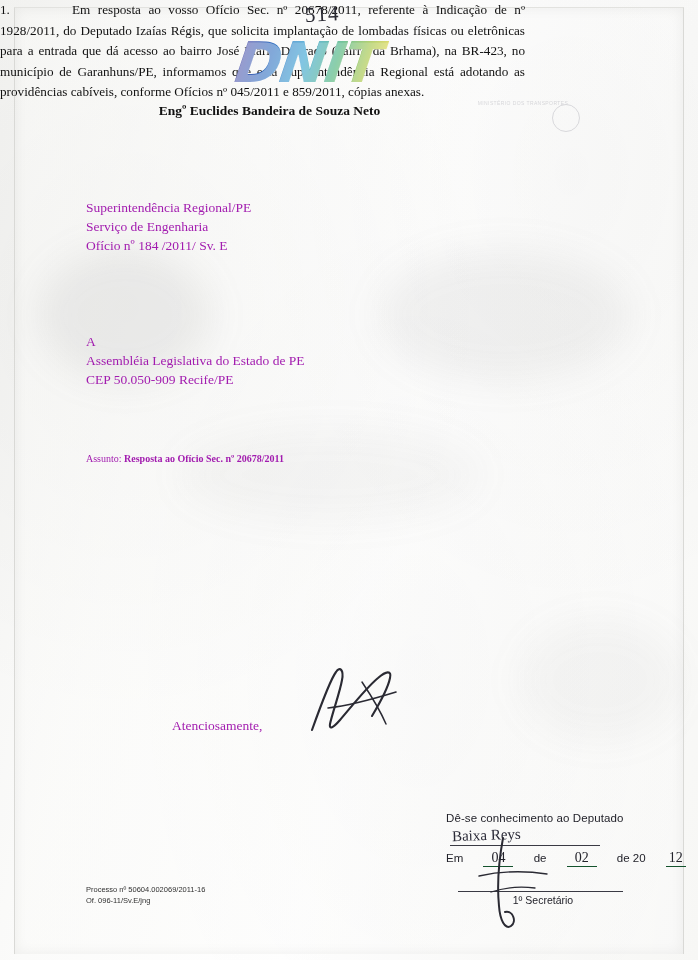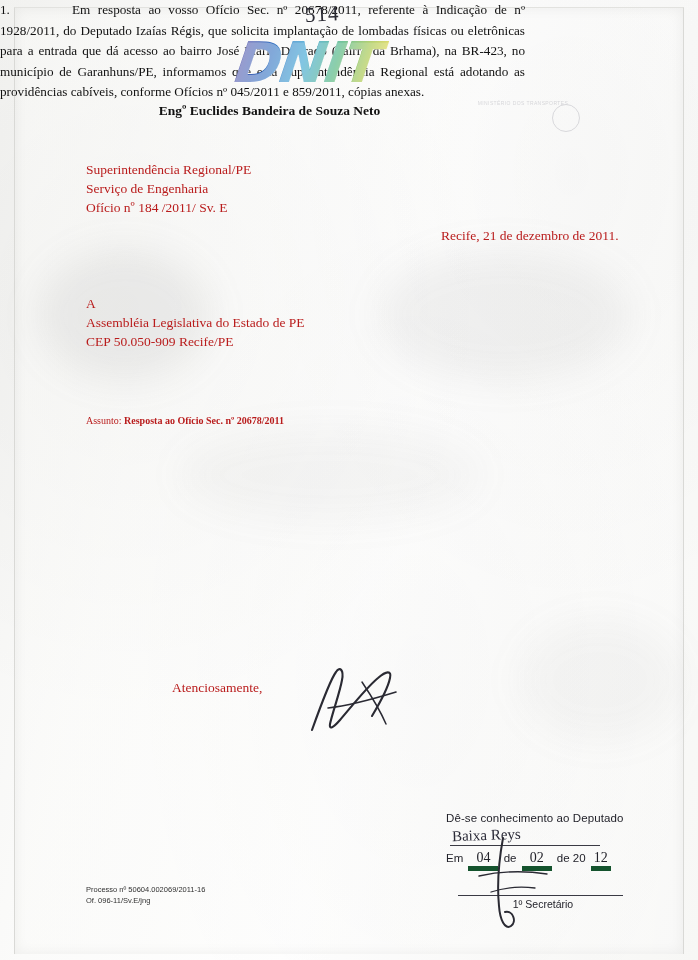--- a/index.html
+++ b/index.html
@@ -109,21 +109,21 @@
   }
   #seal .circ {
     position: absolute;
     right: 8px; top: 4px;
     width: 26px; height: 26px;
     border: 1px solid #667;
     border-radius: 50%;
   }
 
   
-  .tb { position: absolute; font-size: 13.5px; line-height: 19px; color: #b91c1c; }
+  .tb { position: absolute; font-size: 13.5px; line-height: 19px; color: #a21caf; margin-top: 38px; }
 
   #sender { left: 86px; top: 160px; }
   #sender div { white-space: nowrap; }
 
   #place-date { left: 441px; top: 226px; font-size: 13.5px; }
 
   #recipient { left: 86px; top: 294px; }
   #recipient div { white-space: nowrap; }
 
   #subject { left: 86px; top: 411px; font-size: 10px; }
@@ -174,26 +174,26 @@
     border-bottom: 1px solid #3a3a44;
     width: 150px;
     margin: 1px 0 4px 4px;
   }
   #stamp .datarow {
     font-size: 11.5px;
     white-space: nowrap;
   }
   #stamp .datarow .blank {
     display: inline-block;
-    border-bottom: 5px solid #14532d;
+    border-bottom: 1px solid #14532d;
     min-width: 30px;
     text-align: center;
     font-family: "Liberation Serif", serif;
     font-size: 14px;
-    margin: 0 2px;
+    margin: 0 17px;
   }
   #stamp .secline {
     border-top: 1px solid #3a3a44;
     width: 165px;
     margin: 24px 0 2px 12px;
   }
   #stamp .sectitle { text-align: center; width: 170px; margin-left: 12px; font-size: 10.5px; }
 
   
   #footer {
@@ -228,21 +228,20 @@
     <div class="circ"></div>
     <span>MINISTÉRIO DOS TRANSPORTES</span>
   </div>
 
   <div class="tb" id="sender">
     <div>Superintendência Regional/PE</div>
     <div>Serviço de Engenharia</div>
     <div>Ofício nº 184 /2011/ Sv. E</div>
   </div>
 
-  <div class="tb" id="place-date">Recife, 21 de dezembro de 2011.</div>
 
   <div class="tb" id="recipient">
     <div>A</div>
     <div>Assembléia Legislativa do Estado de PE</div>
     <div>CEP 50.050-909  Recife/PE</div>
   </div>
 
   <div class="tb" id="subject">
     <span>Assunto:</span>
     <b>Resposta ao Ofício Sec. nº 20678/2011</b>

